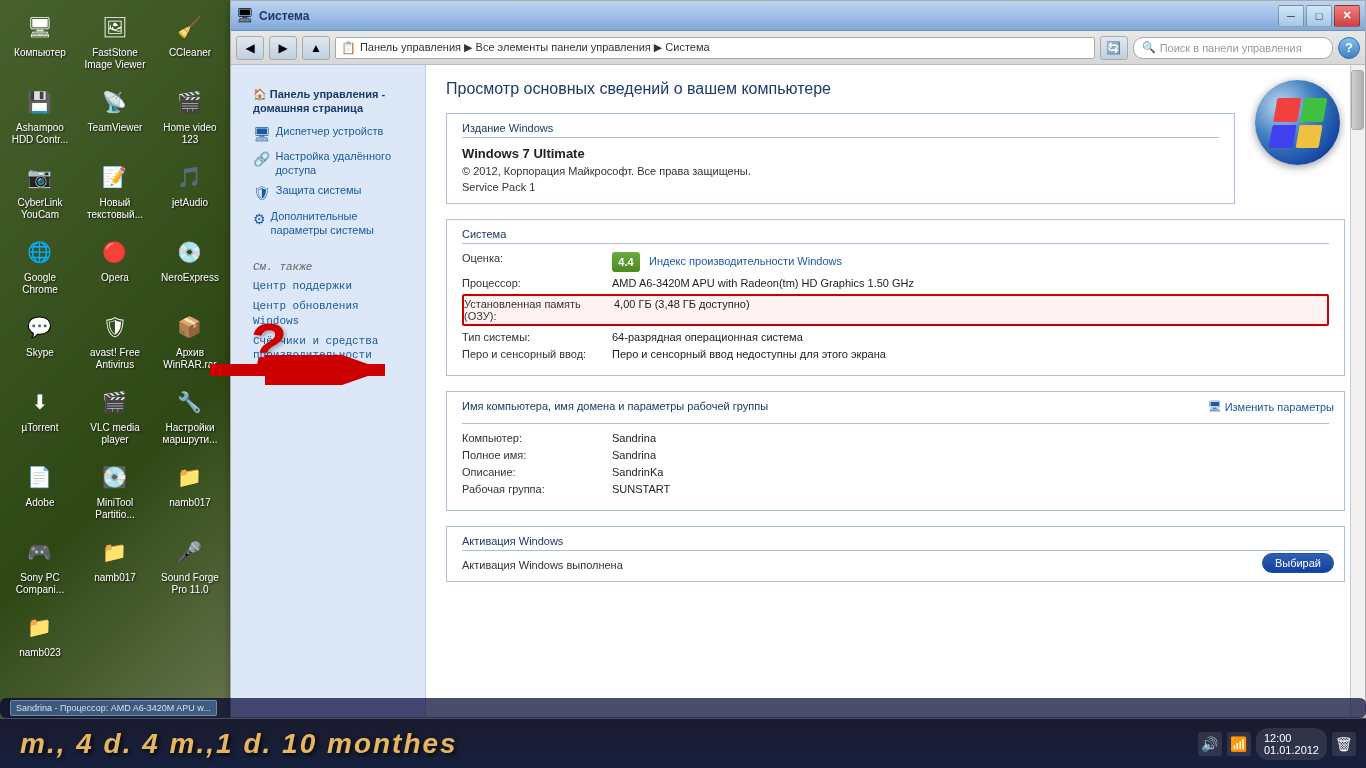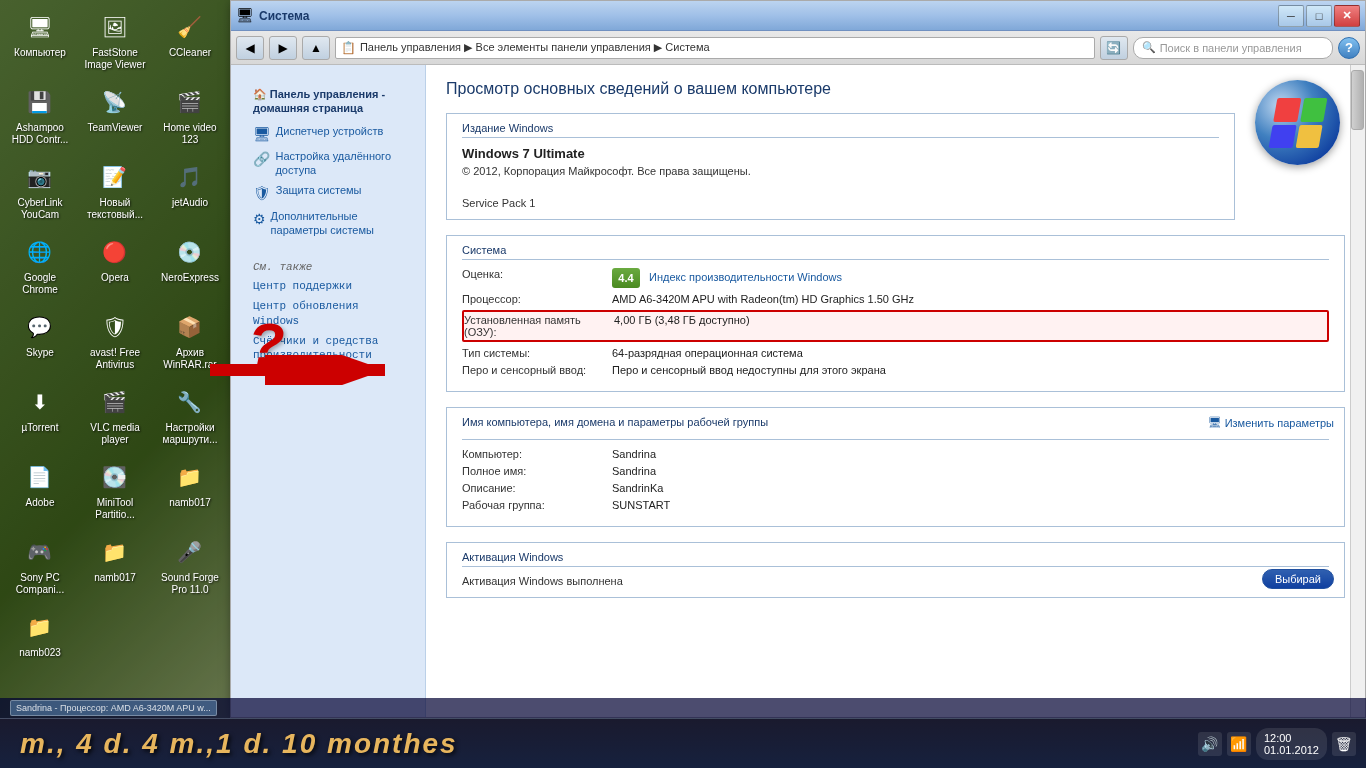--- a/index.html
+++ b/index.html
@@ -186,20 +186,21 @@
       position: absolute; left: 248px; top: 310px; z-index: 50;
       font-size: 60px; color: #cc0000; font-weight: bold; font-style: italic;
       pointer-events: none; text-shadow: 2px 2px 4px rgba(0,0,0,0.3);
     }
 
     
     .bottom-bar {
       position: absolute; bottom: 50px; left: 0; width: 1366px; height: 20px;
       background: rgba(0,0,50,0.7); display: flex; align-items: center; gap: 8px;
       padding: 0 10px;
+      border-radius: 6px;
     }
     .bottom-preview {
       height: 16px; background: rgba(100,150,200,0.5); border: 1px solid rgba(255,255,255,0.3);
       border-radius: 2px; padding: 0 5px; color: rgba(255,255,255,0.8); font-size: 9px;
       display: flex; align-items: center; cursor: pointer;
     }
 
     .scroll-bar {
       position: absolute; right: 0; top: 0; width: 15px; height: 100%;
       background: #f0f0f0; border-left: 1px solid #ccc;
@@ -396,21 +397,21 @@
             <div class="win-flag-q4"></div>
           </div>
         </div>
       </div>
 
       <h1 class="page-title">Просмотр основных сведений о вашем компьютере</h1>
 
       <div style="border:1px solid #aac0d8; margin-bottom:15px; padding:8px 15px 10px 15px; margin-right:110px;">
         <div style="font-size:11px;color:#1a3a6a;border-bottom:1px solid #aac0d8;padding-bottom:3px;margin-bottom:8px;">Издание Windows</div>
         <div style="font-size:13px;font-weight:bold;color:#222;margin-bottom:4px;">Windows 7 Ultimate</div>
-        <div style="font-size:11px;color:#333;margin-bottom:20px;">© 2012, Корпорация Майкрософт. Все права защищены.</div>
+        <div style="font-size:11px;color:#333;margin-bottom:4px;">© 2012, Корпорация Майкрософт. Все права защищены.</div>
         <div style="font-size:11px;color:#333;">Service Pack 1</div>
       </div>
 
       <div style="border:1px solid #aac0d8;margin-bottom:15px;padding:8px 15px 10px 15px;">
         <div style="font-size:11px;color:#1a3a6a;border-bottom:1px solid #aac0d8;padding-bottom:3px;margin-bottom:8px;">Система</div>
 
         <div class="info-row">
           <div class="info-label">Оценка:</div>
           <div class="info-value">
             <span class="win-badge">4.4</span>

